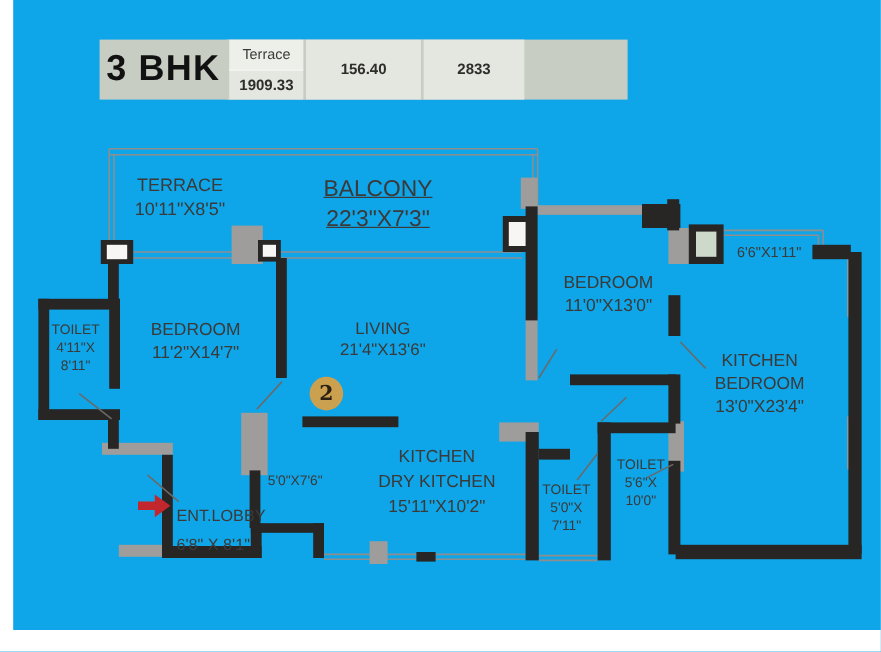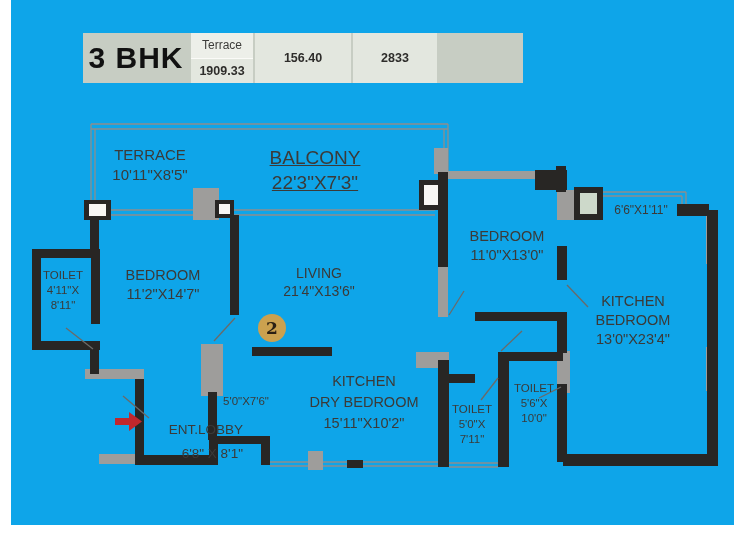--- a/index.html
+++ b/index.html
@@ -27,21 +27,21 @@
     align-items:center;justify-content:center;color:#2e2d2b;
   }
   .w1{width:62px;} .w2{width:96px;} .w3{width:92px;} .w4{width:84px;}
   
   .plan-svg{position:absolute;left:0;top:0;}
   .room-label{
     position:absolute;text-align:center;line-height:1.32;color:#3b3a38;
   }
   .room-label.left{text-align:left;}
   .room-label.lh-lg{line-height:1.45;}
-  .room-label.lh-xl{line-height:1.8;text-align:right;}
+  .room-label.lh-xl{line-height:1.8;}
   .badge{
     position:absolute;left:247px;top:314px;width:28px;height:28px;border-radius:50%;
     background:#cba14f;display:flex;align-items:center;justify-content:center;
     font-family:"DejaVu Serif", serif;font-weight:bold;font-size:17px;color:#2b2014;
   }
 </style>
 </head>
 <body>
 
 <div class="stage">
@@ -210,21 +210,21 @@
   </div>
 
   <div class="room-label" style="left:558px;top:292px;width:128px;font-size:14.5px;">
     <div>KITCHEN</div>
     <div>BEDROOM</div>
     <div>13'0"X23'4"</div>
   </div>
 
   <div class="room-label lh-lg" style="left:287px;top:371px;width:132px;font-size:14.5px;">
     <div>KITCHEN</div>
-    <div>DRY BEDROOM</div>
+    <div>DRY KITCHEN</div>
     <div>15'11"X10'2"</div>
   </div>
 
   <div class="room-label" style="left:436px;top:402px;width:50px;font-size:11.5px;">
     <div>TOILET</div>
     <div>5'0"X</div>
     <div>7'11"</div>
   </div>
 
   <div class="room-label" style="left:497px;top:381px;width:52px;font-size:11.5px;">

